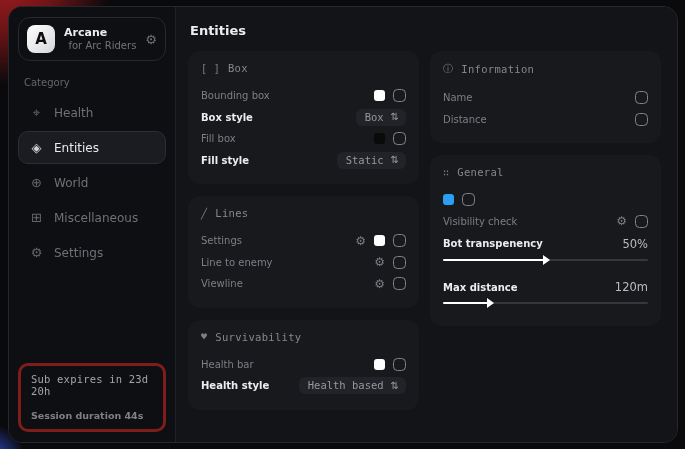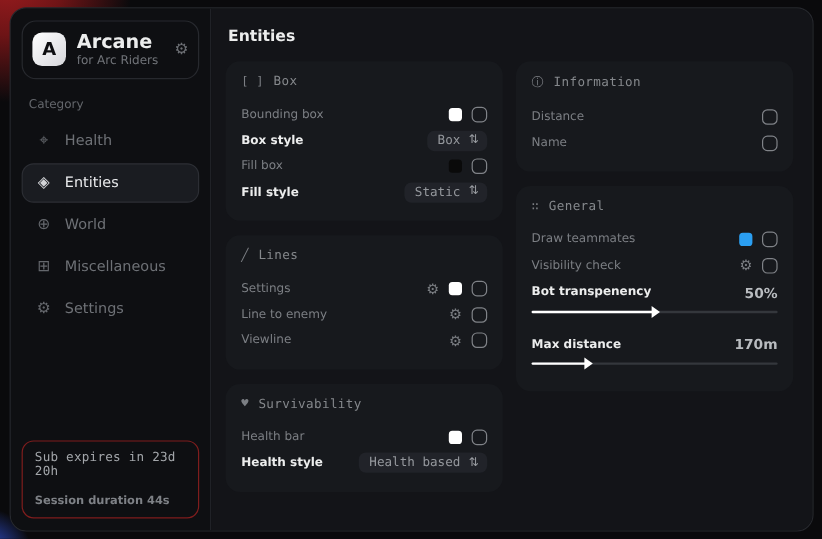--- a/index.html
+++ b/index.html
@@ -20,34 +20,34 @@
   
   .sidebar { width:167px; background:#0e0f12; border-right:1px solid #202227; display:flex; flex-direction:column; padding:10px 9px; }
   .brand { border:1px solid #27292e; border-radius:12px; padding:7px 8px; display:flex; align-items:center; gap:9px; }
   .brand-logo {
     width:28px; height:28px; border-radius:8px; flex:none;
     background:linear-gradient(135deg,#ffffff 0%,#e9e9ec 55%,#d6d6da 100%);
     color:#0d0d10; font-weight:bold; font-size:15px;
     display:flex; align-items:center; justify-content:center;
   }
   .brand-text { flex:1; line-height:1.25; }
-  .brand-title { color:#eceded; font-size:16px; font-weight:bold; }
-  .brand-sub { color:#717479; font-size:10px; }
+  .brand-title { color:#eceded; font-size:11px; font-weight:bold; }
+  .brand-sub { color:#717479; font-size:10px;text-align:right; }
   .brand-gear { color:#6d7075; font-size:13px; cursor:pointer; }
   .cat-label { color:#63666b; font-size:10px; margin:16px 6px 8px; }
   .nav-item {
     display:flex; align-items:center; gap:10px; height:33px; padding:0 10px;
     border:1px solid transparent; border-radius:10px;
     color:#6e7176; font-size:12px; margin-bottom:2px; cursor:pointer;
   }
   .nav-item .nav-icon { width:15px; font-size:13px; text-align:center; color:#64676c; }
   .nav-item.active { background:#1a1c21; border-color:#2c2e34; color:#e9eaec; }
   .nav-item.active .nav-icon { color:#d3d4d7; }
   .side-spacer { flex:1; }
-  .sub-box { border:1px solid #7f1d1d; border-radius:10px; padding:7px 10px 8px; }
+  .sub-box { border:3px solid #7f1d1d; border-radius:10px; padding:7px 10px 8px; }
   .sub-line1 { font-family:"DejaVu Sans Mono","Liberation Mono",monospace; color:#a3a6aa; font-size:10.5px; letter-spacing:.2px; }
   .sub-line2 { color:#7e8186; font-size:9.5px; font-weight:bold; margin-top:13px; }
   
   .main { flex:1; background:#131418; padding:13px 16px 12px 12px; overflow:hidden; }
   .page-title { color:#eceded; font-size:13px; font-weight:bold; margin:3px 0 13px 2px; }
   .cols { display:flex; gap:11px; }
   .col { flex:1; min-width:0; }
   .panel { background:#17191d; border-radius:12px; padding:11px 13px 13px; margin-bottom:12px; }
   .panel-head {
     display:flex; align-items:center; gap:8px; margin-bottom:11px;
@@ -64,21 +64,21 @@
     background:transparent; cursor:pointer; flex:none;
   }
   .swatch { width:11px; height:11px; border-radius:3px; cursor:pointer; flex:none; }
   .row-gear { color:#7b7e83; font-size:12px; cursor:pointer; line-height:1; }
   .dd {
     display:flex; align-items:center; gap:7px; background:#212329; border-radius:6px;
     padding:2px 7px 3px 9px; cursor:pointer;
   }
   .dd-val { color:#95989d; font-size:10.5px; font-family:"DejaVu Sans Mono","Liberation Mono",monospace; }
   .dd-ic { color:#9b9ea3; font-size:10px; }
-  .row-value { color:#b9bcc0; font-size:11.5px; font-weight:bold; }
+  .row-value { color:#b9bcc0; font-size:11.5px; font-weight:normal; }
   .slider { position:relative; height:8px; margin:1px 0 6px; cursor:pointer; }
   .slider .track { position:absolute; top:3px; left:0; right:0; height:2px; background:#34373c; border-radius:1px; }
   .slider .fill { position:absolute; top:3px; left:0; height:2px; background:#ffffff; border-radius:1px; }
   .slider .thumb {
     position:absolute; top:-1px; width:0; height:0; margin-left:-3px;
     border-top:5px solid transparent; border-bottom:5px solid transparent; border-left:7px solid #ffffff;
   }
 </style>
 </head>
 <body>
@@ -221,40 +221,39 @@
       </div>
 
       <div class="col">
 
         <div class="panel">
           <div class="panel-head">
             <span class="p-icon">ⓘ</span>
             <span>Information</span>
           </div>
           <div class="row">
+            <span class="row-label">Name</span>
+            <span class="row-right">
+              <span class="chk"></span>
+            </span>
+          </div>
+          <div class="row">
             <span class="row-label">Distance</span>
-            <span class="row-right">
-              <span class="chk"></span>
-            </span>
-          </div>
-          <div class="row">
-            <span class="row-label">Name</span>
             <span class="row-right">
               <span class="chk"></span>
             </span>
           </div>
         </div>
 
         <div class="panel">
           <div class="panel-head">
             <span class="p-icon">∷</span>
             <span>General</span>
           </div>
           <div class="row">
-            <span class="row-label">Draw teammates</span>
             <span class="row-right">
               <span class="swatch" style="background:#2b9ff2"></span>
               <span class="chk"></span>
             </span>
           </div>
           <div class="row">
             <span class="row-label">Visibility check</span>
             <span class="row-right">
               <span class="row-gear">⚙</span>
               <span class="chk"></span>
@@ -266,21 +265,21 @@
             <span class="row-value">50%</span>
           </div>
           <div class="slider">
             <div class="track"></div>
             <div class="fill" style="width: 50%;"></div>
             <div class="thumb" style="left: 50%;"></div>
           </div>
 
           <div class="row" style="margin-top:13px">
             <span class="row-label on">Max distance</span>
-            <span class="row-value">170m</span>
+            <span class="row-value">120m</span>
           </div>
           <div class="slider">
             <div class="track"></div>
             <div class="fill" style="width: 23%;"></div>
             <div class="thumb" style="left: 23%;"></div>
           </div>
         </div>
 
       </div>
     </div>

